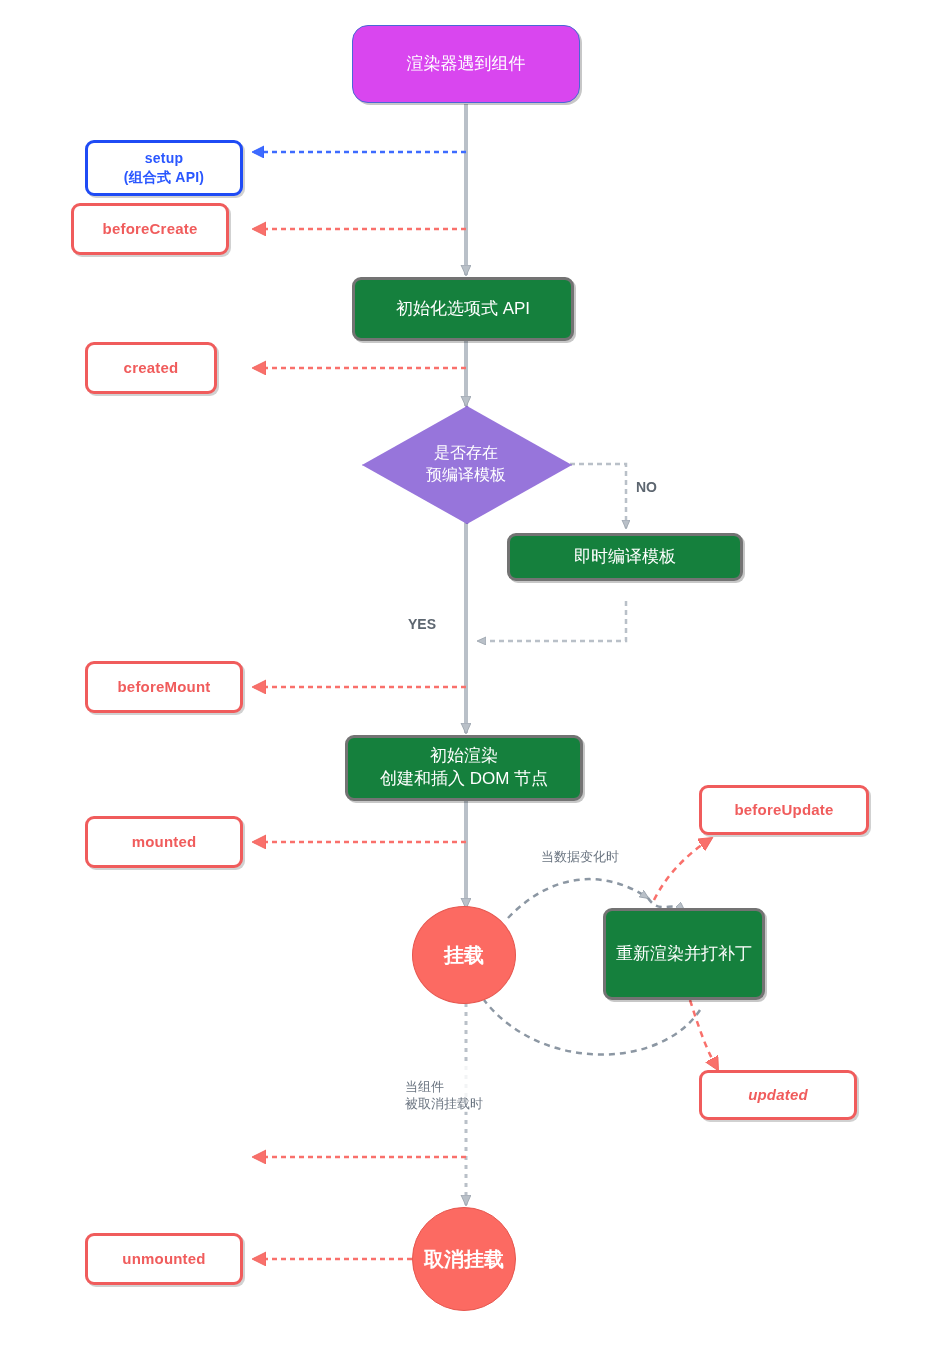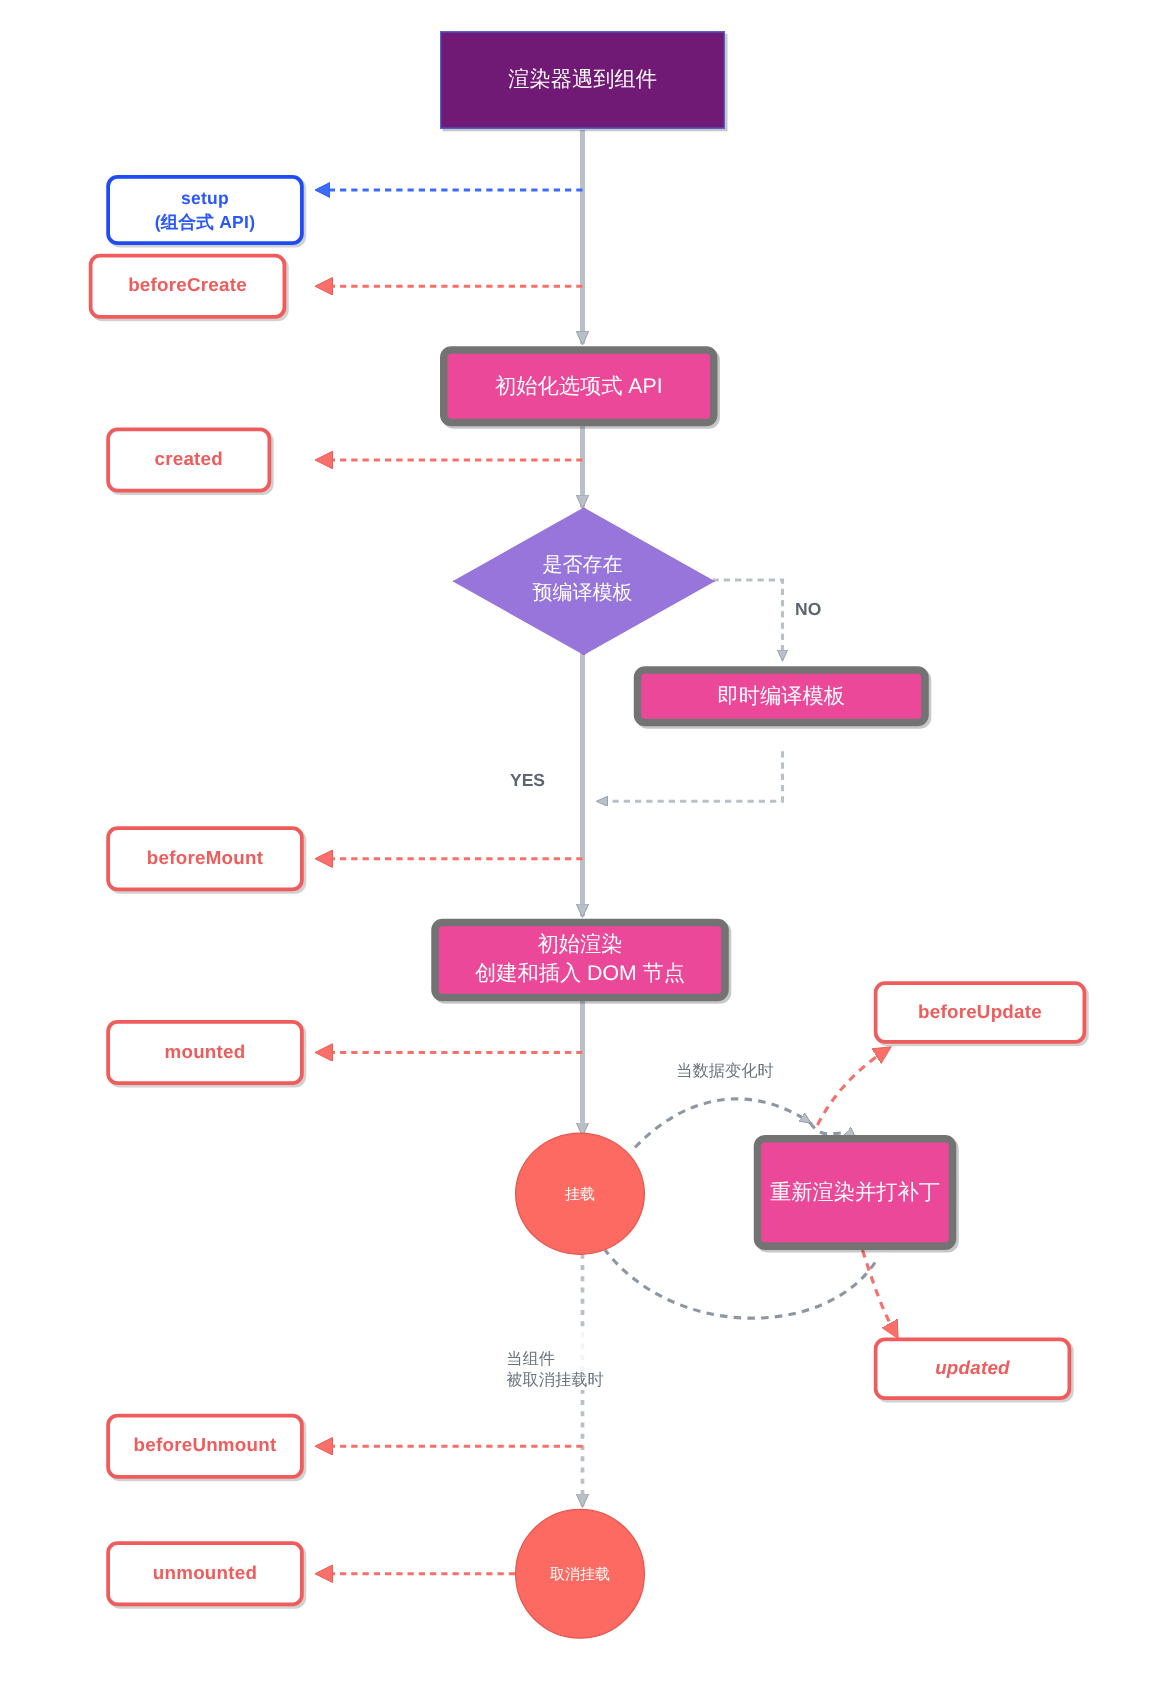--- a/index.html
+++ b/index.html
@@ -30,31 +30,31 @@
     box-sizing: border-box;
     display: flex;
     align-items: center;
     justify-content: center;
     text-align: center;
     line-height: 1.35;
     white-space: pre-line;
   }
   
   .proc-blue {
-    background: #701a75;
+    background: #d946ef;
     color: #ffffff;
     border: 1px solid #4a67d6;
-    border-radius: 0;
+    border-radius: 16px;
     font-size: 17px;
     box-shadow: 2px 2px 0 rgba(0,0,0,0.22);
   }
   .proc-green {
-    background: #ec4899;
-    color: #ffffff;
-    border: 6px solid #737373;
+    background: #15803d;
+    color: #ffffff;
+    border: 3px solid #737373;
     border-radius: 9px;
     font-size: 17px;
     box-shadow: 2px 2px 0 rgba(0,0,0,0.22);
   }
   
   .decision {
     background: transparent;
     color: #ffffff;
     font-size: 16px;
   }
@@ -70,21 +70,22 @@
   .decision .dia-label {
     position: relative;
     z-index: 2;
   }
   
   .circle-coral {
     background: #FC6A62;
     color: #ffffff;
     border: 1px solid #e6574f;
     border-radius: 50%;
-    font-size: 12px;
+    font-size: 20px;
+    font-weight: bold;
   }
   
   .hook {
     background: #ffffff;
     border-radius: 9px;
     font-size: 15px;
     font-weight: 700;
     letter-spacing: 0.2px;
   }
   .hook-red {
@@ -224,23 +225,20 @@
   </div>
 
   <div class="node proc-green" style="left:603px; top:908px; width:162px; height:92px;">
     <span>重新渲染并打补丁</span>
   </div>
 
   <div class="node hook hook-red" style="left:699px; top:1070px; width:158px; height:50px;font-style:italic;">
     <span>updated</span>
   </div>
 
-  <div class="node hook hook-red" style="left:85px; top:1131px; width:158px; height:52px;">
-    <span>beforeUnmount</span>
-  </div>
 
   <div class="node circle-coral" style="left:412px; top:1207px; width:104px; height:104px;">
     <span>取消挂载</span>
   </div>
 
   <div class="node hook hook-red" style="left:85px; top:1233px; width:158px; height:52px;">
     <span>unmounted</span>
   </div>
 
   <div class="edge-label" style="left:634px; top:461px;">

